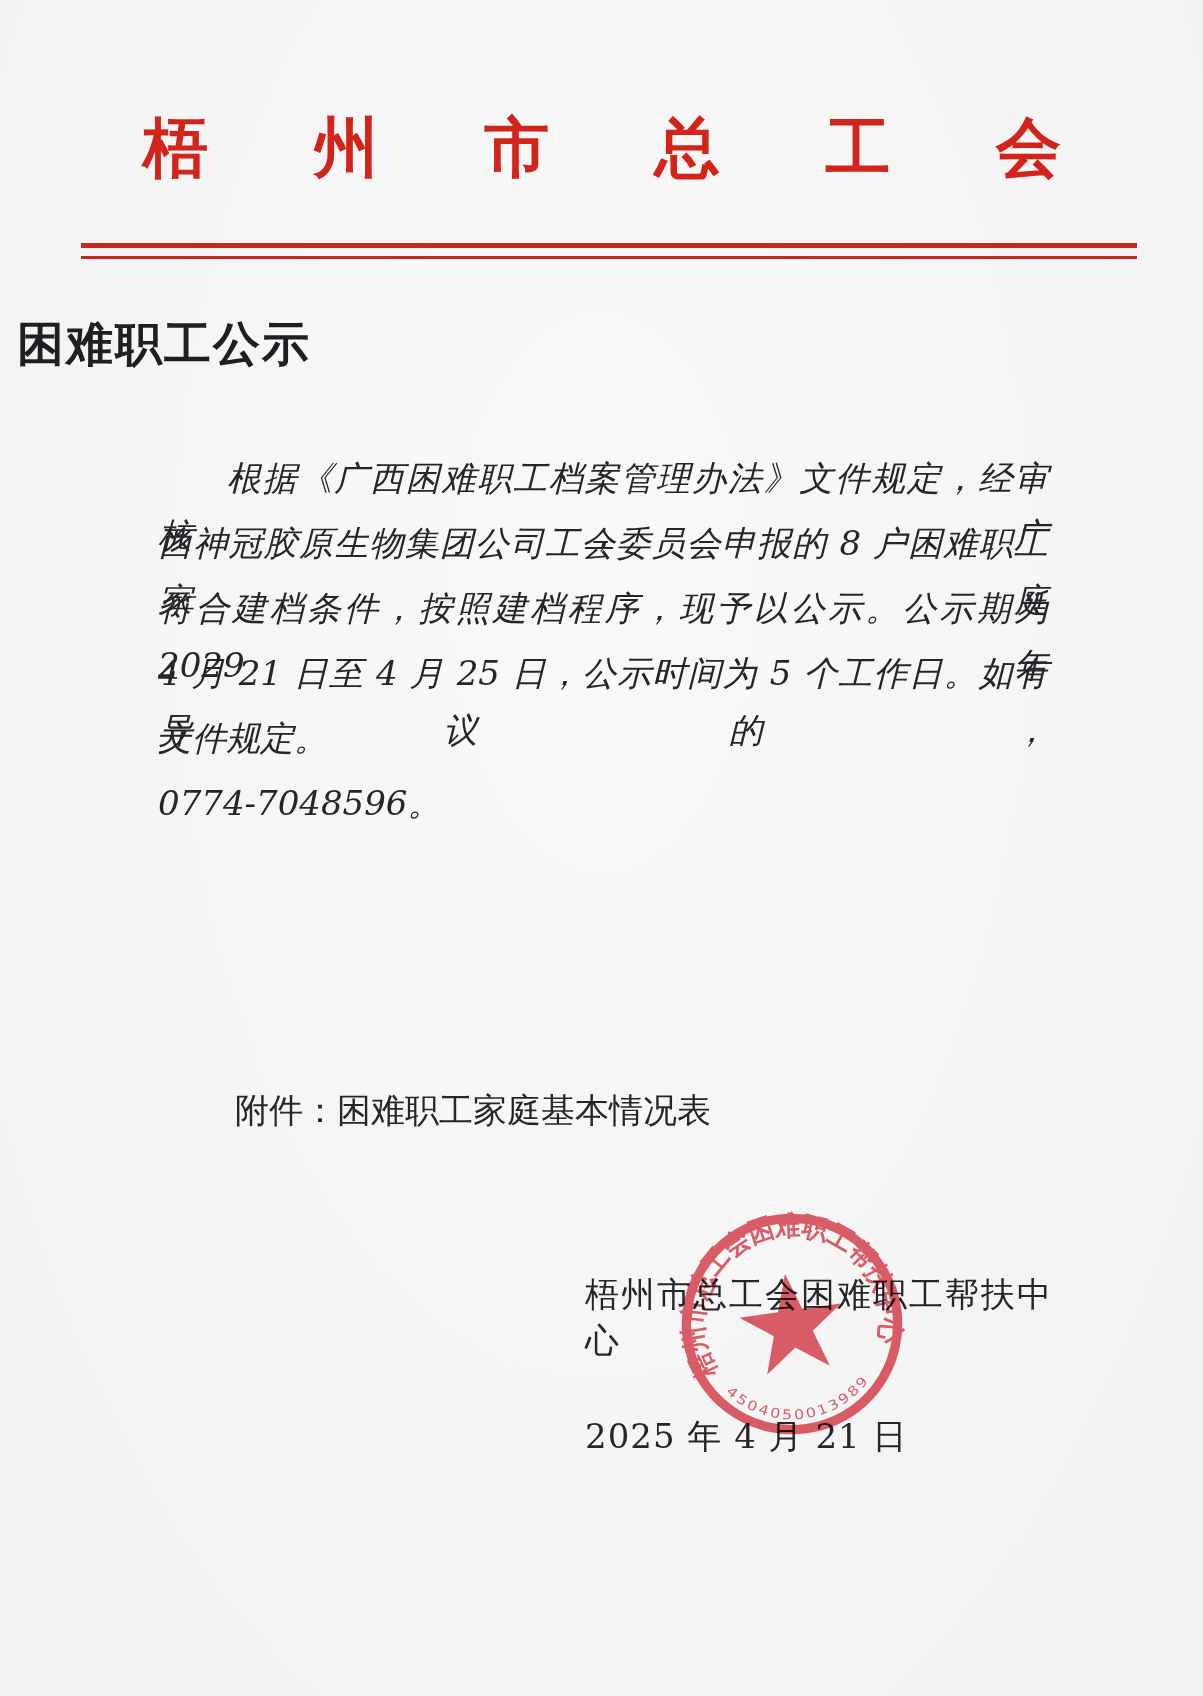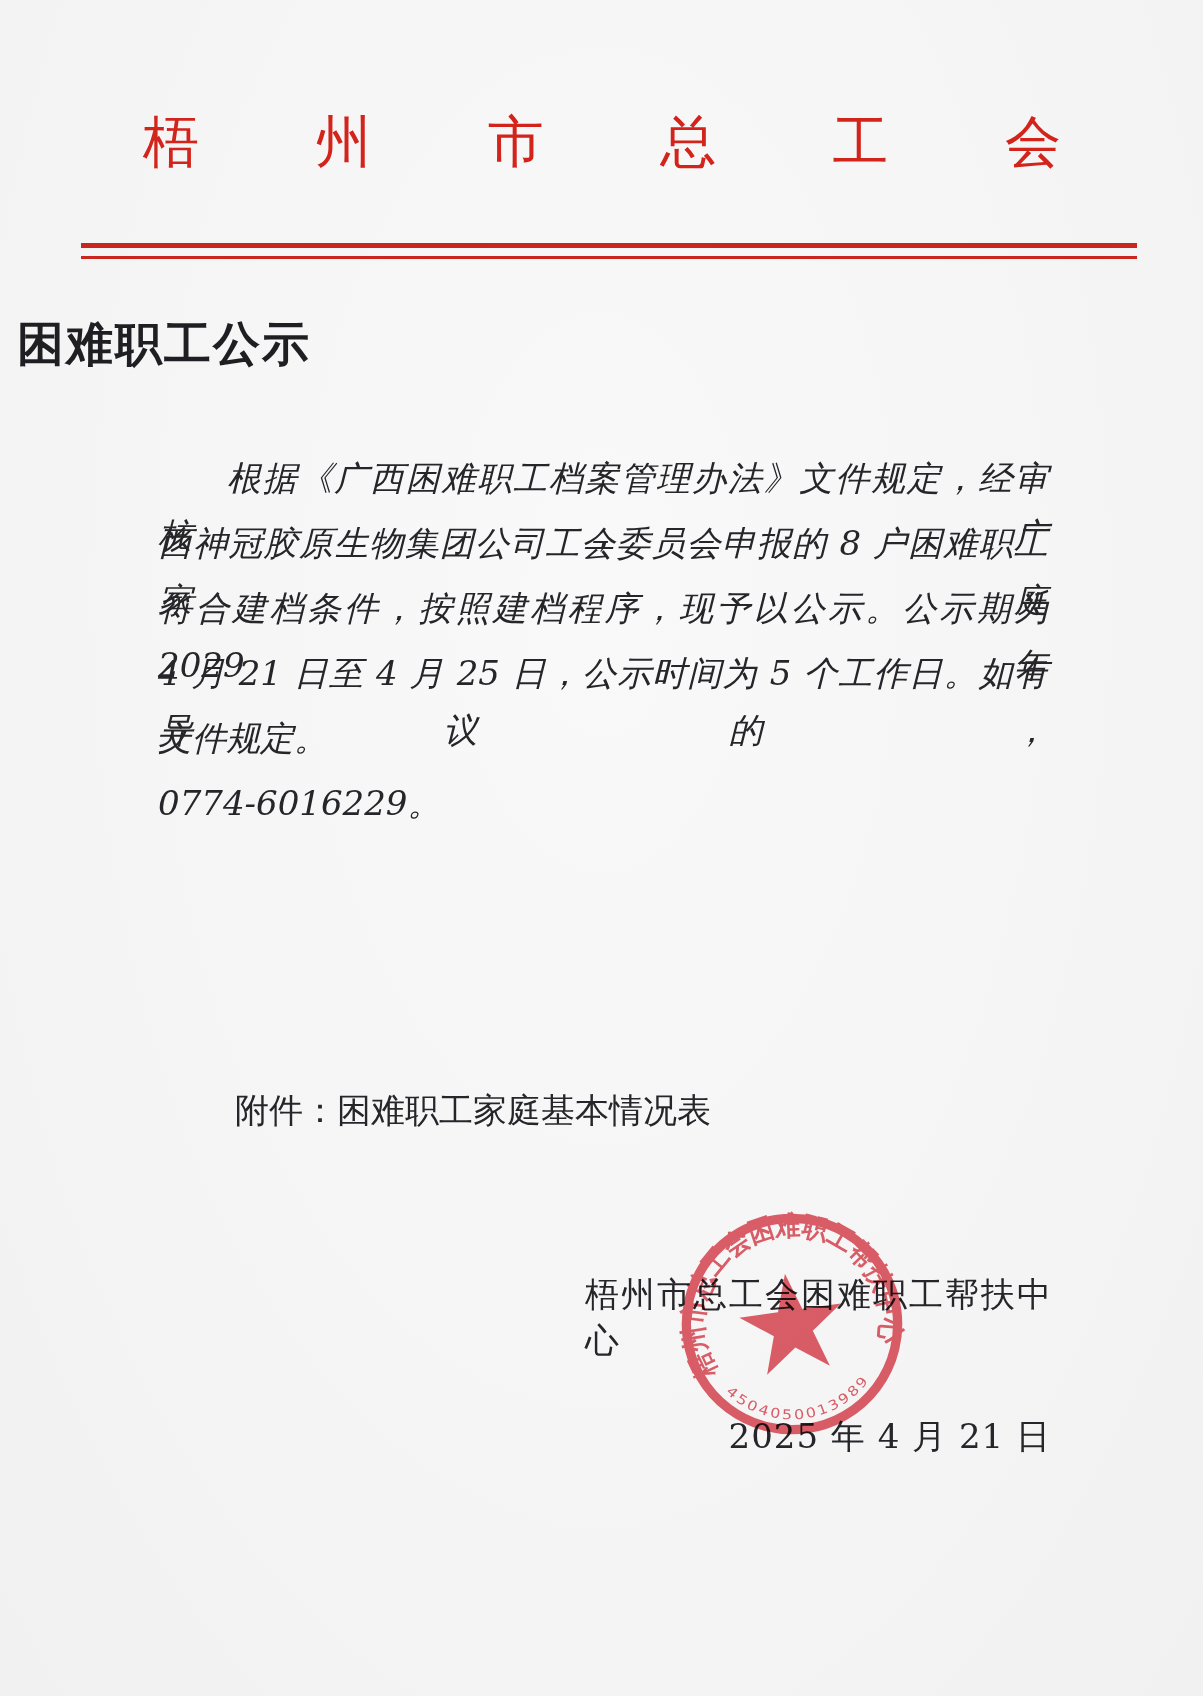--- a/index.html
+++ b/index.html
@@ -15,23 +15,23 @@
     overflow: hidden;
   }
 
   
   .org-title {
     position: absolute;
     top: 108px;
     left: 143px;
     width: 918px;
     margin: 0;
-    font-size: 56px;
+    font-size: 65px;
     line-height: 1.2;
-    font-weight: 400;
+    font-weight: 700;
     color: #d3241c;
     text-align: justify;
     text-align-last: justify;
   }
   .rule { position: absolute; left: 81px; width: 1056px; background: #c9271d; }
   .rule-thick { top: 243px; height: 5px; }
   .rule-thin  { top: 256px; height: 3px; }
 
   
   .doc-title {
@@ -73,21 +73,21 @@
   
   .signature {
     position: absolute;
     top: 1272px;
     left: 585px;
     width: 466px;
     font-size: 34px;
     color: #26262a;
   }
   .sig-org  { margin: 0; text-align: justify; text-align-last: justify; }
-  .sig-date { margin: 50px 0 0; text-align: right; letter-spacing: 1px; }
+  .sig-date { margin: 50px 0 0; text-align: left; letter-spacing: 1px; }
 
   
   .stamp {
     position: absolute;
     left: 676px;
     top: 1208px;
     width: 232px;
     height: 232px;
     transform: rotate(-8deg);
     opacity: 0.88;
@@ -108,21 +108,21 @@
   <div class="rule rule-thin"></div>
 
   <h2 class="doc-title">困难职工公示</h2>
 
   <div class="body-block">
     <p class="just indent">根据《广西困难职工档案管理办法》文件规定，经审核，广</p>
     <p class="just">西神冠胶原生物集团公司工会委员会申报的 8 户困难职工家庭</p>
     <p class="just">符合建档条件，按照建档程序，现予以公示。公示期为 2029 年</p>
     <p class="just">4 月 21 日至 4 月 25 日，公示时间为 5 个工作日。如有异议的，</p>
     <p>文件规定。</p>
-    <p>0774-6016229。</p>
+    <p>0774-7048596。</p>
   </div>
 
   <p class="attachment">附件：困难职工家庭基本情况表</p>
 
   <div class="signature">
     <p class="sig-org">梧州市总工会困难职工帮扶中心</p>
     <p class="sig-date">2025 年 4 月 21 日</p>
   </div>
 
   <svg class="stamp" viewBox="0 0 224 224">

